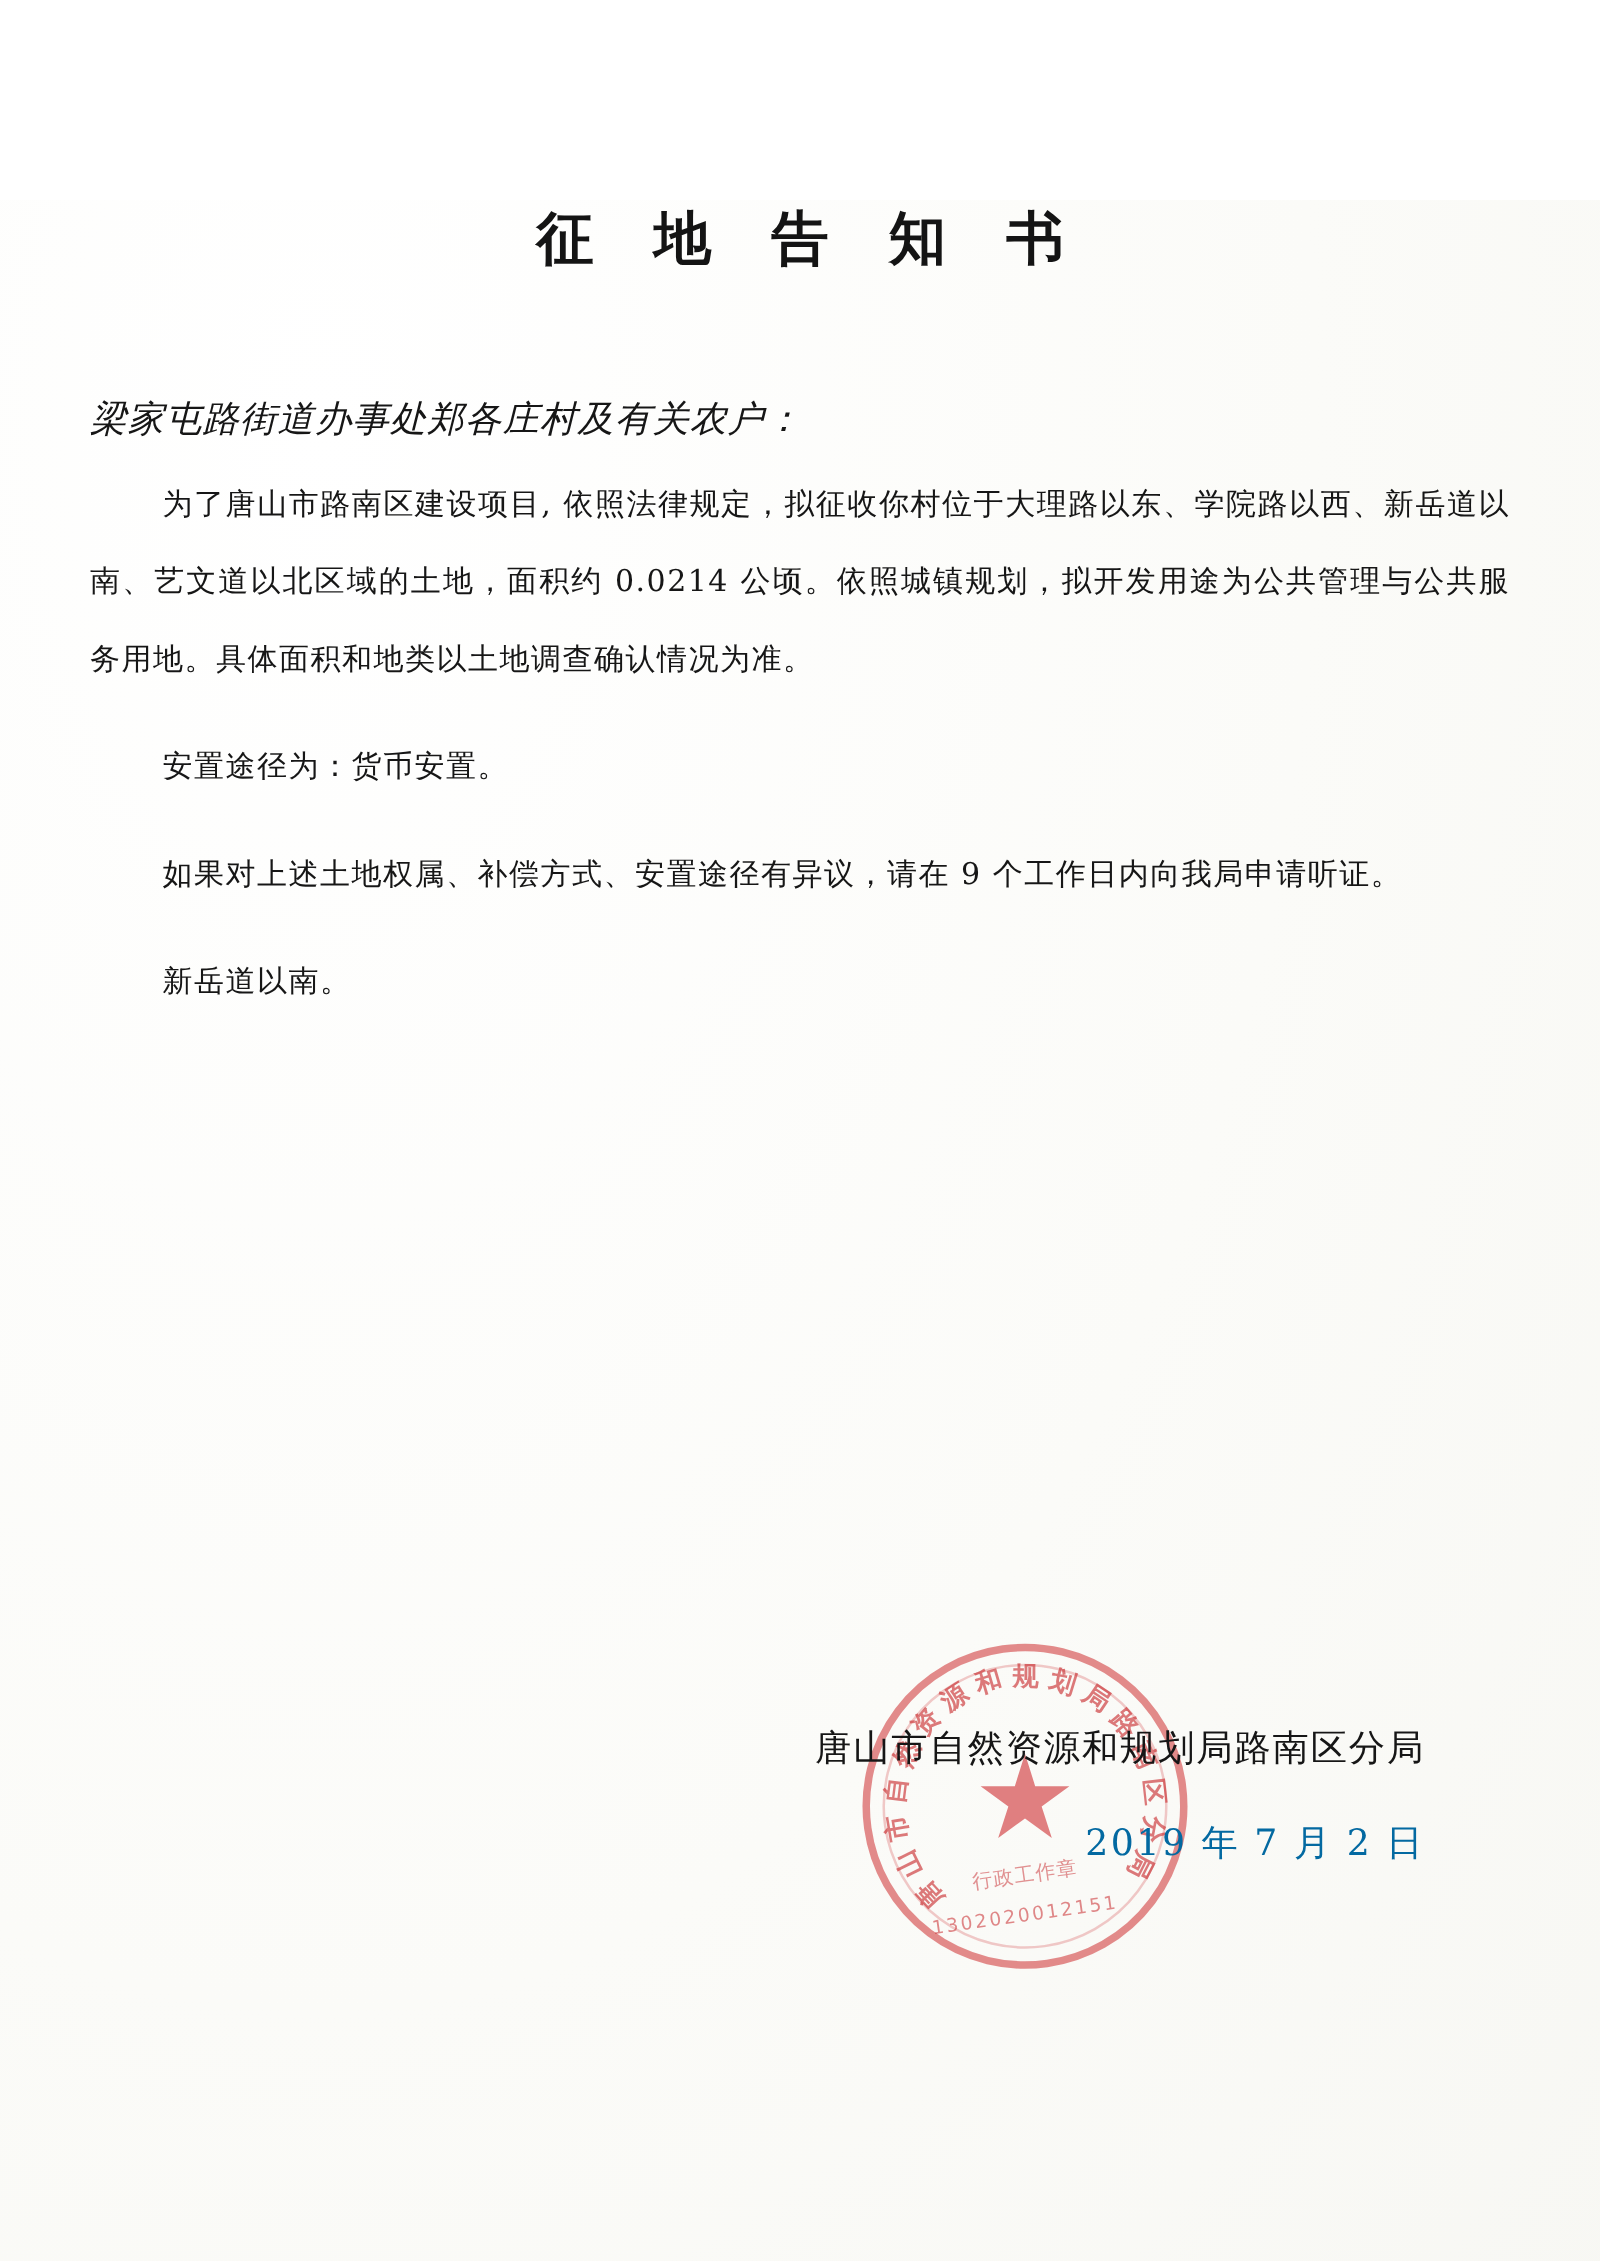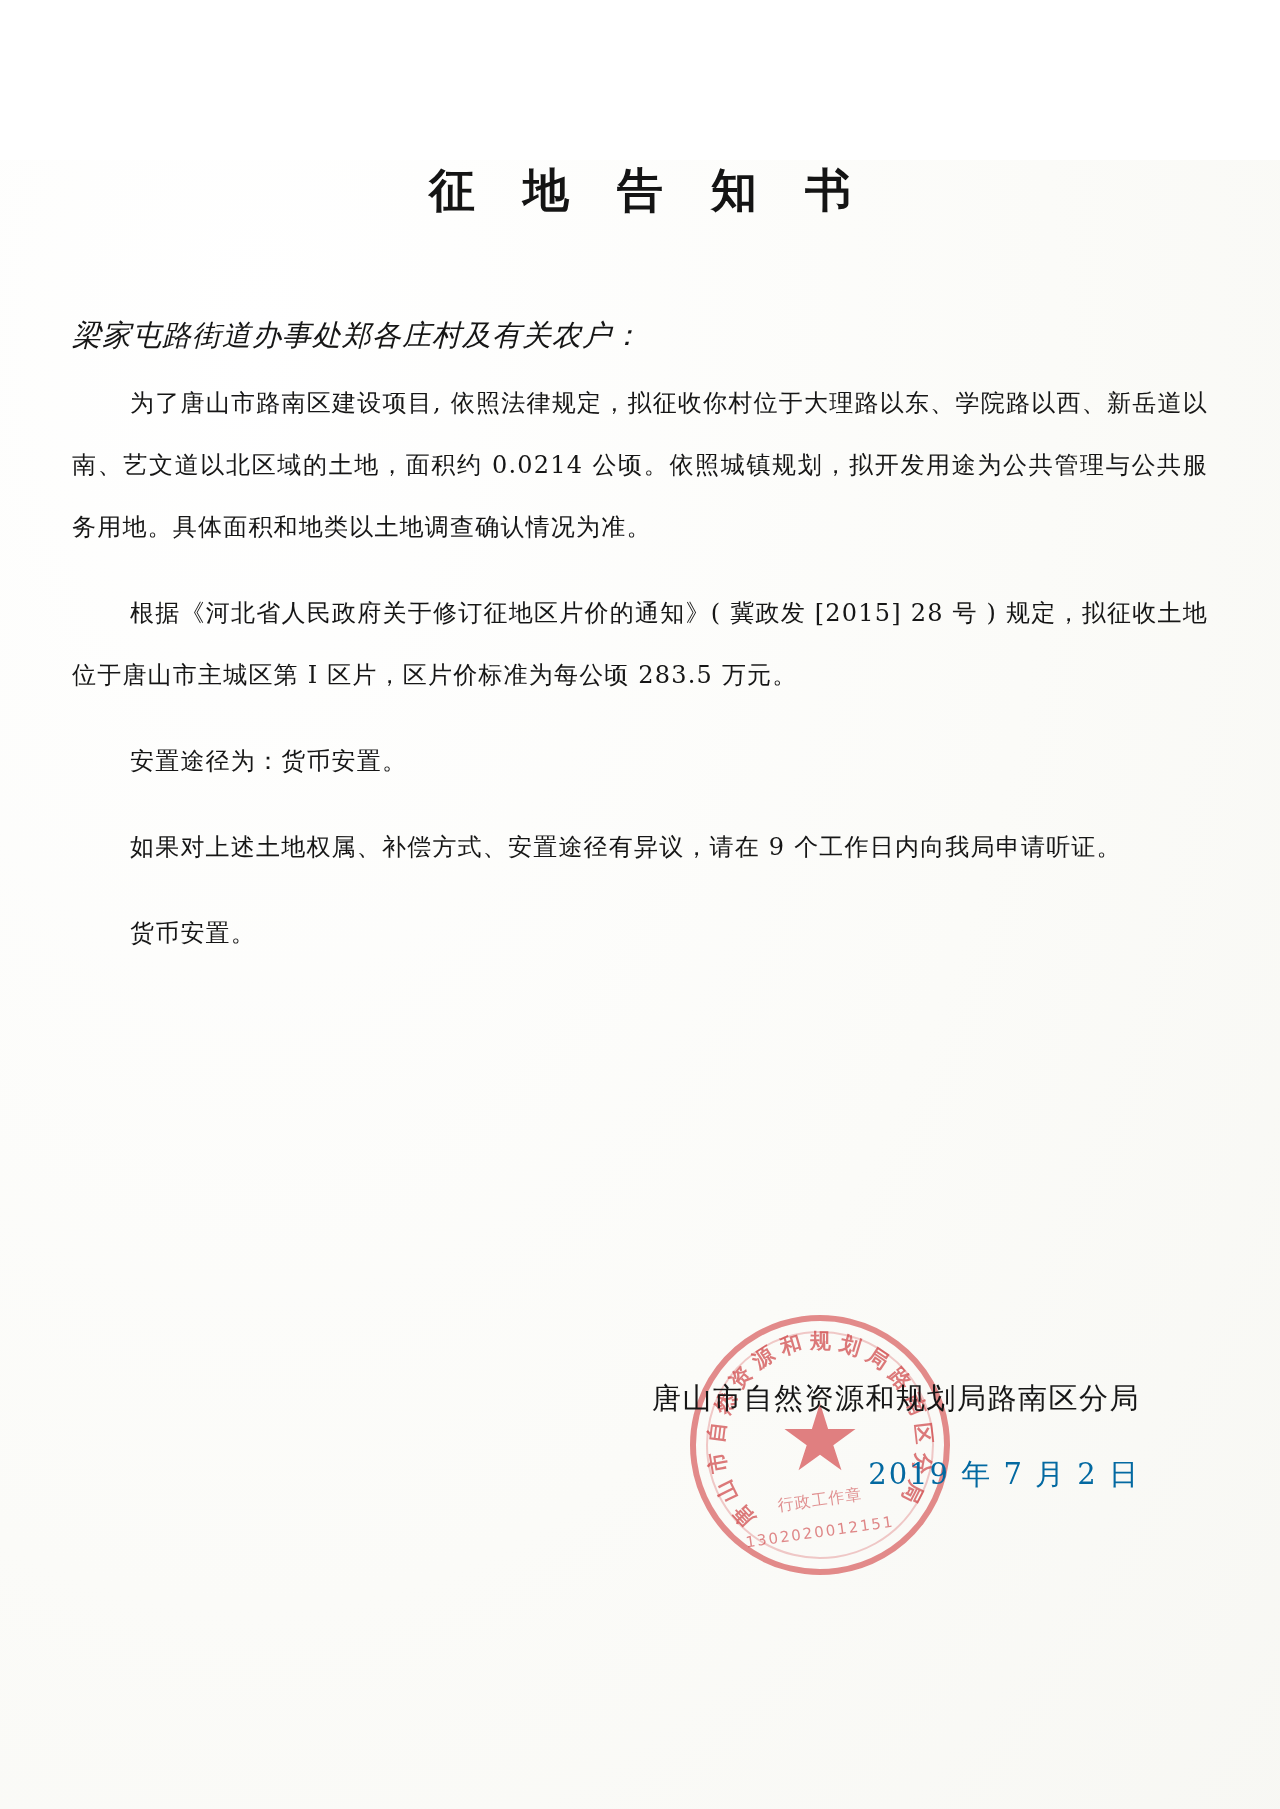--- a/index.html
+++ b/index.html
@@ -176,27 +176,26 @@
   <div class="paper-tint"></div>
 
   <div class="content">
 
     <h1 class="doc-title">征 地 告 知 书</h1>
 
     <div class="salutation">梁家屯路街道办事处郑各庄村及有关农户：</div>
 
     <p class="para">为了唐山市路南区建设项目, 依照法律规定，拟征收你村位于大理路以东、学院路以西、新岳道以南、艺文道以北区域的土地，面积约 0.0214 公顷。依照城镇规划，拟开发用途为公共管理与公共服务用地。具体面积和地类以土地调查确认情况为准。</p>
 
-    <p class="para">根据《河北省人民政府关于修订征地区片价的通知》( 冀政发 [2015] 28 号 ) 规定，拟征收土地位于唐山市主城区第 I 区片，区片价标准为每公顷 283.5 万元。</p>
 
     <p class="para tight">安置途径为：货币安置。</p>
 
     <p class="para tight">如果对上述土地权属、补偿方式、安置途径有异议，请在 9 个工作日内向我局申请听证。</p>
 
-    <p class="para tight">货币安置。</p>
+    <p class="para tight">新岳道以南。</p>
   </div>
 
   <div class="seal">
     <div class="seal-ring"></div>
     <div class="seal-ring inner"></div>
     <div class="seal-star"></div>
     <div class="seal-top-text" id="seal-arc">
         <span class="seal-char" style="transform: translate(-85.1918px, 59.6519px) rotate(-125deg) translate(-50%, -50%);">唐</span>
         <span class="seal-char" style="transform: translate(-98.7212px, 32.7127px) rotate(-108.333deg) translate(-50%, -50%);">山</span>
         <span class="seal-char" style="transform: translate(-103.956px, 3.02481px) rotate(-91.6667deg) translate(-50%, -50%);">市</span>

